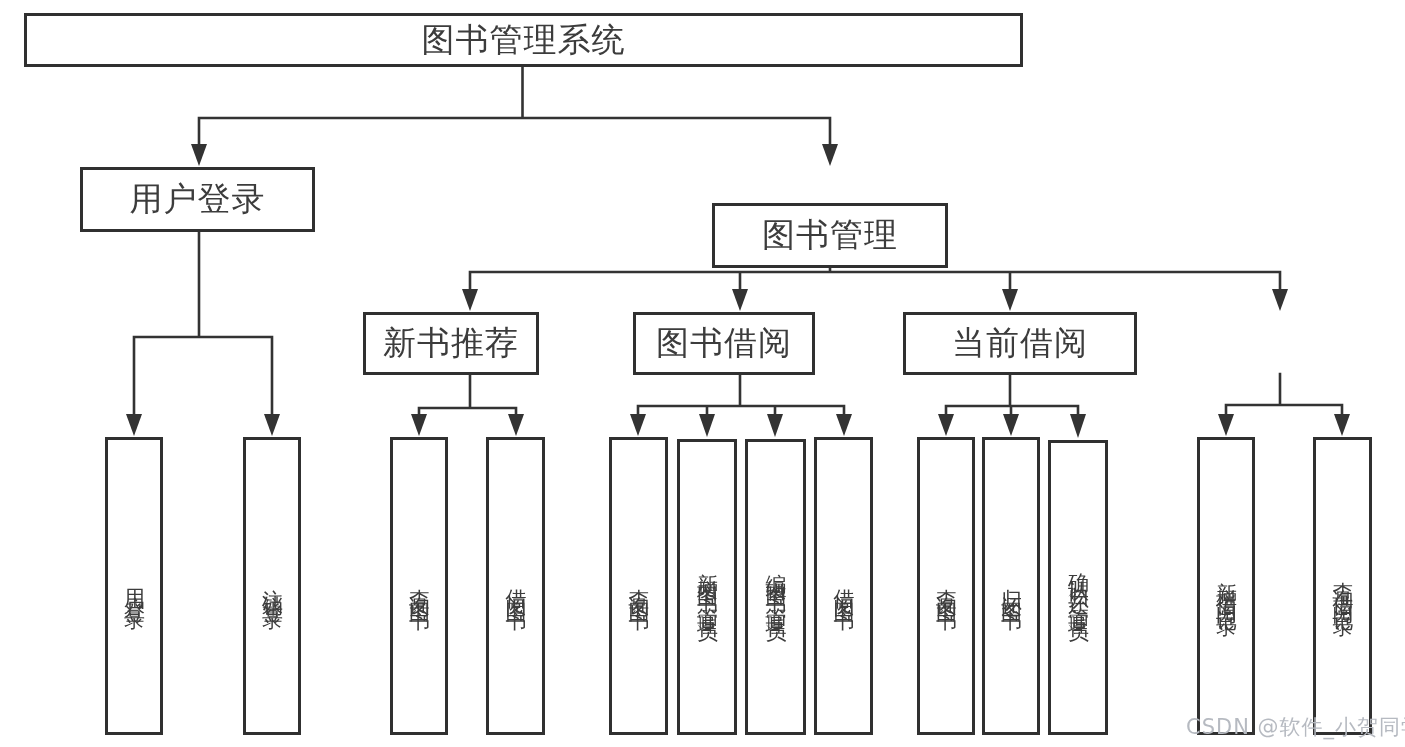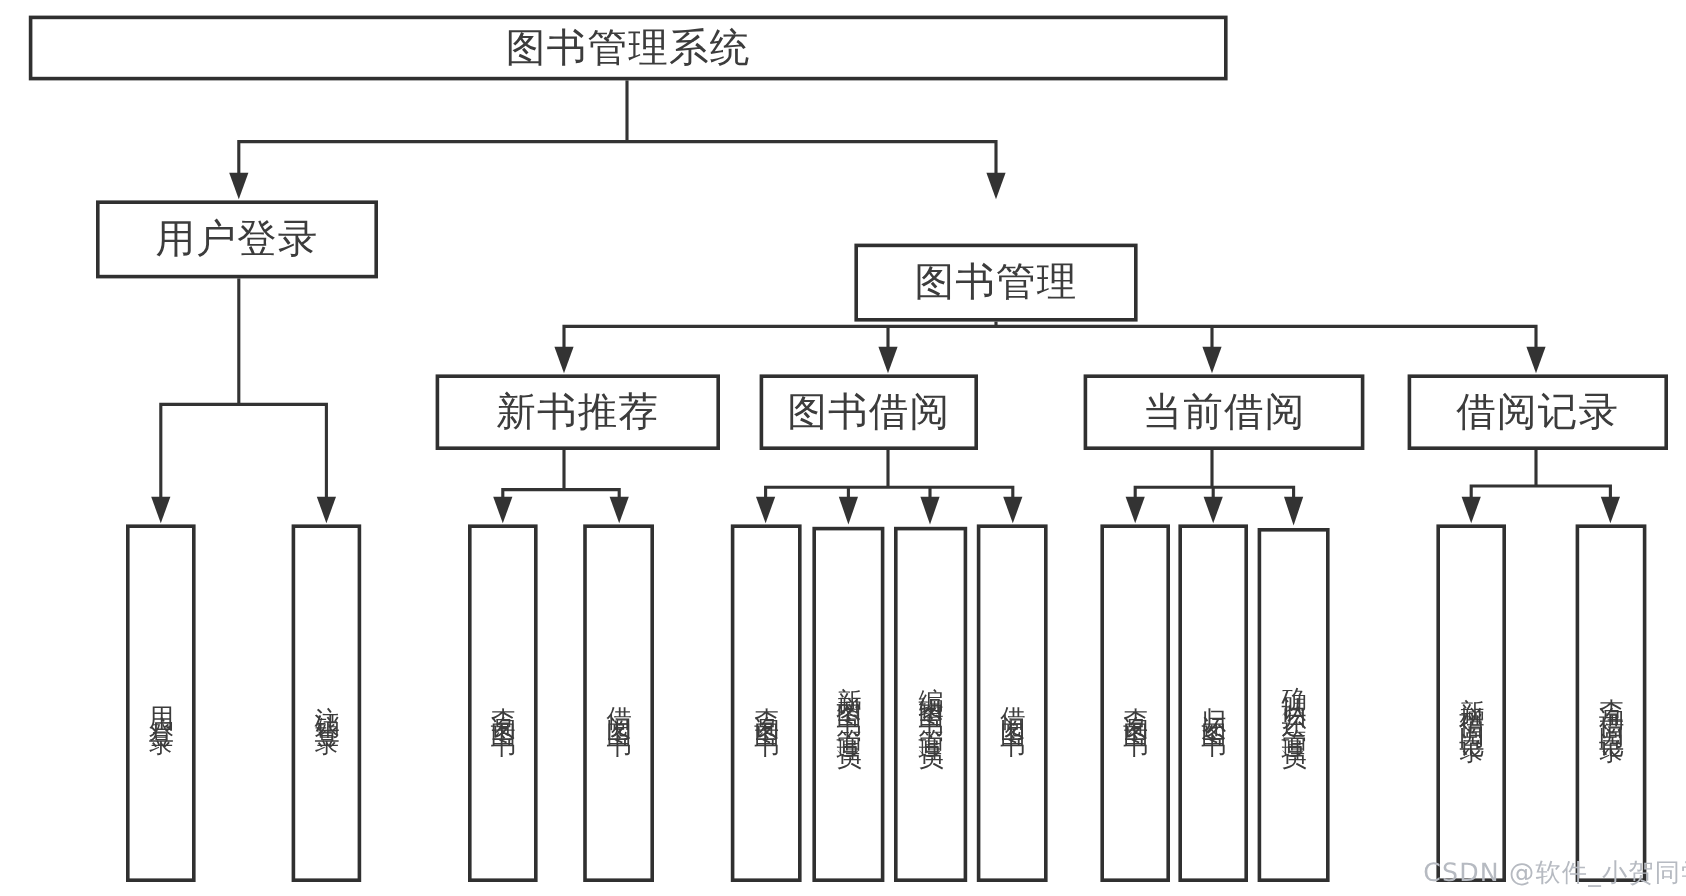--- a/index.html
+++ b/index.html
@@ -64,31 +64,28 @@
     <span class="h-label">图书管理系统</span>
   </div>
 
   <div class="box" style="left:80px;top:167px;width:235px;height:65px;">
     <span class="h-label">用户登录</span>
   </div>
   <div class="box" style="left:712px;top:167px;width:236px;height:65px;margin-top:36px;">
     <span class="h-label">图书管理</span>
   </div>
 
-  <div class="box" style="left:363px;top:312px;width:237px;height:63px;">
+  <div class="box" style="left:363px;top:312px;width:176px;height:63px;">
     <span class="h-label">新书推荐</span>
   </div>
   <div class="box" style="left:633px;top:312px;width:182px;height:63px;">
     <span class="h-label">图书借阅</span>
   </div>
   <div class="box" style="left:903px;top:312px;width:234px;height:63px;">
     <span class="h-label">当前借阅</span>
-  </div>
-  <div class="box" style="left:1173px;top:312px;width:217px;height:63px;">
-    <span class="h-label">借阅记录</span>
   </div>
 
   <div class="box leaf" style="left:105px;top:437px;width:58px;height:298px;">
     <span>用户登录</span>
   </div>
   <div class="box leaf" style="left:243px;top:437px;width:58px;height:298px;">
     <span>注销登录</span>
   </div>
   <div class="box leaf" style="left:390px;top:437px;width:58px;height:298px;">
     <span>查询图书</span>

